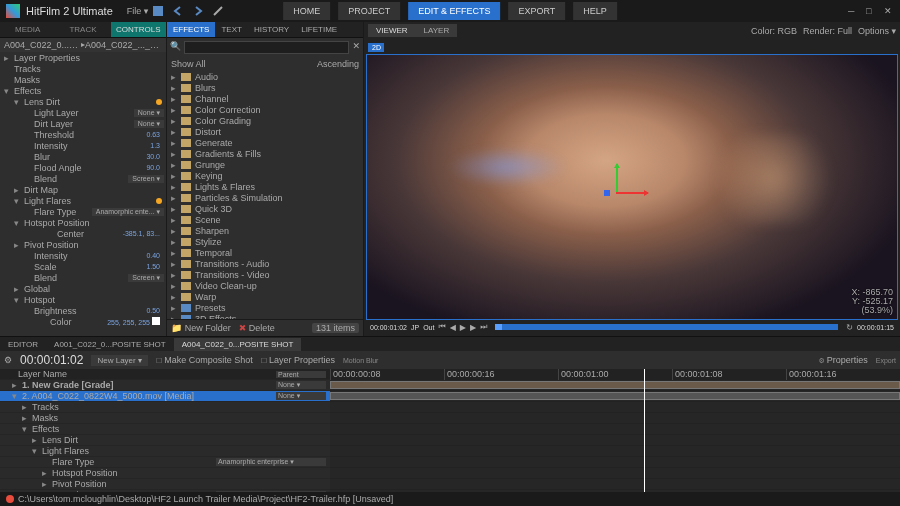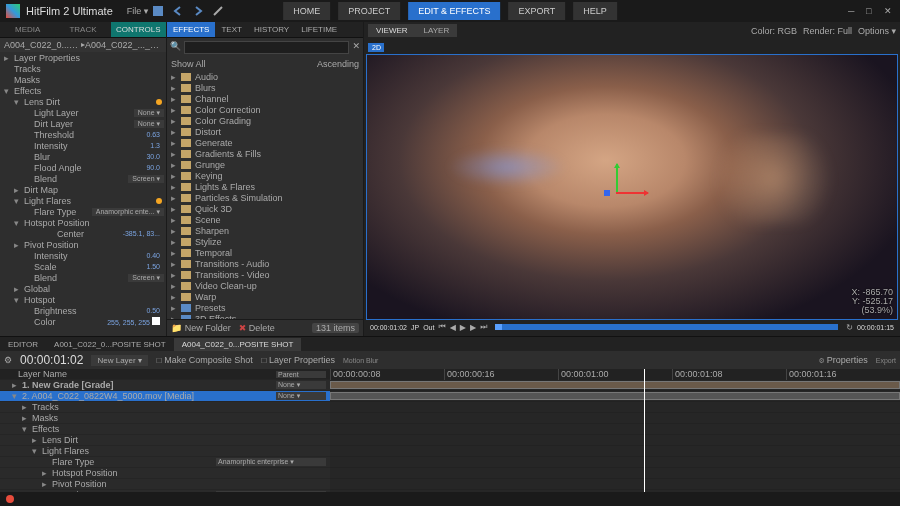--- a/index.html
+++ b/index.html
@@ -258,21 +258,21 @@
         </div>
         <div class="prop-row" style="padding-left: 14px;">
           <span class="tri">▾</span>
           <span class="prop-label">Hotspot</span>
         </div>
         <div class="prop-row" style="padding-left: 24px;">
           <span class="tri"></span>
           <span class="prop-label">Brightness</span>
           <span class="prop-val">0.50</span>
         </div>
-        <div class="prop-row" style="padding-left: 24px;">
+        <div class="prop-row" style="padding-left: 40px;">
           <span class="tri"></span>
           <span class="prop-label">Color</span>
           <span class="prop-val">255, 255, 255<span class="swatch"></span></span>
         </div>
       </div>
   </div>
 
   <div class="middle">
     <div class="panel-tabs" id="mid-tabs">
         <div class="mid-tab active">EFFECTS</div>
@@ -569,13 +569,14 @@
       <div class="track"></div>
         <div class="track"></div>
         <div class="track"></div>
       <div class="playhead"></div>
     </div>
   </div>
 </div>
 
 <div class="status">
   <div class="stat-ico"></div>
+  <span>C:\Users\tom.mcloughlin\Desktop\HF2 Launch Trailer Media\Project\HF2-Trailer.hfp   [Unsaved]</span>
 </div>
 
 </body></html>

